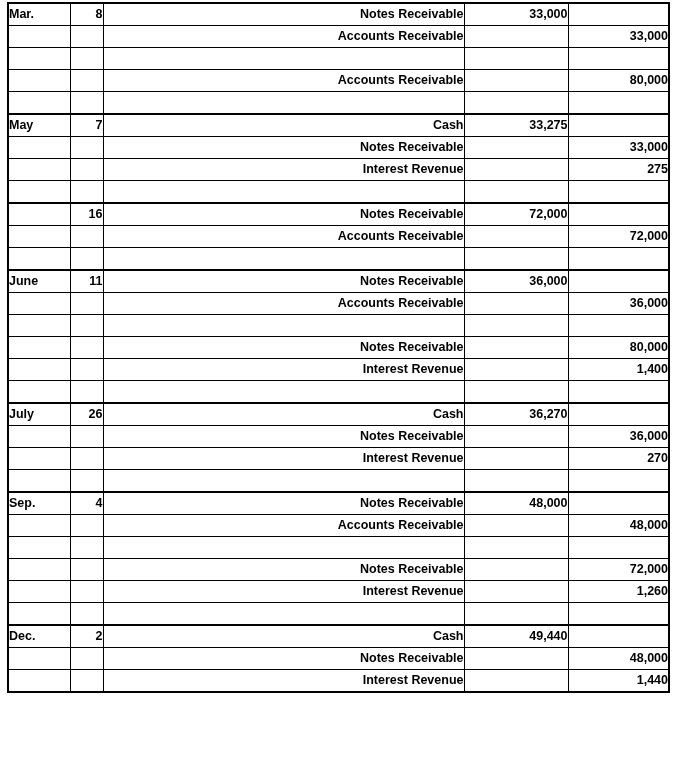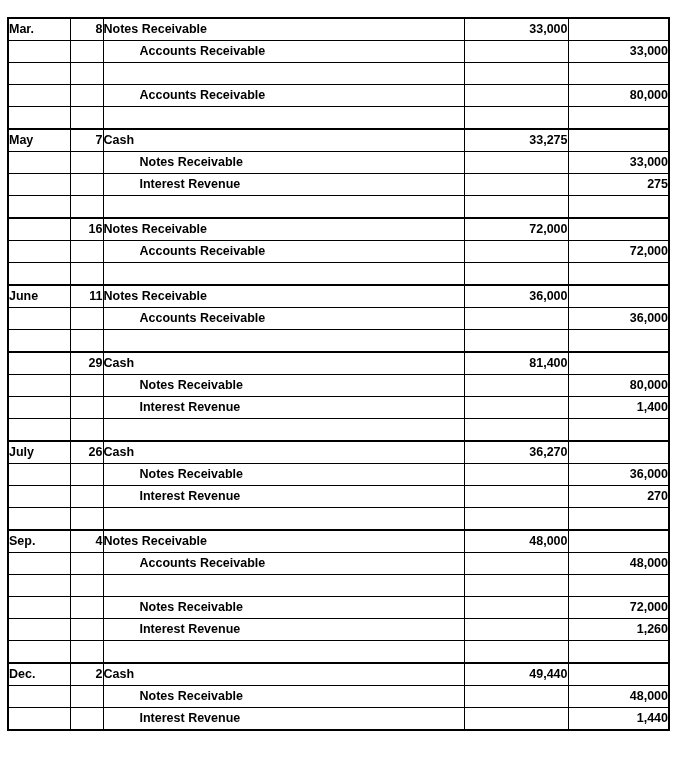--- a/index.html
+++ b/index.html
@@ -11,21 +11,21 @@
   body {
     width: 675px;
     height: 776px;
     font-family: "Liberation Sans", sans-serif;
     overflow: hidden;
   }
 
   #journal-wrap {
     position: absolute;
     left: 7px;
-    top: 17px;
+    top: 2px;
     width: 661px;
   }
 
   table.journal {
     border-collapse: collapse;
     table-layout: fixed;
     width: 661px;
     font-size: 12.5px;
     font-weight: bold;
     color: #000000;
@@ -56,21 +56,21 @@
 
   td.month {
     text-align: left;
     padding-left: 7px;
   }
   td.day {
     text-align: right;
     padding-right: 5px;
   }
   td.desc {
-    text-align: left;
+    text-align: right;
     padding-left: 5px;
   }
   td.desc.indent {
     padding-left: 36px;
   }
   td.debit, td.credit {
     text-align: right;
     padding-right: 7px;
   }
 
@@ -194,27 +194,20 @@
           <td class="debit"></td>
           <td class="credit">36,000</td>
         </tr>
         <tr class="spacer">
           <td class="month"></td>
           <td class="day"></td>
           <td class="desc"></td>
           <td class="debit"></td>
           <td class="credit"></td>
         </tr>
-        <tr class="entry-start">
-          <td class="month"></td>
-          <td class="day">29</td>
-          <td class="desc">Cash</td>
-          <td class="debit">81,400</td>
-          <td class="credit"></td>
-        </tr>
         <tr>
           <td class="month"></td>
           <td class="day"></td>
           <td class="desc indent">Notes Receivable</td>
           <td class="debit"></td>
           <td class="credit">80,000</td>
         </tr>
         <tr>
           <td class="month"></td>
           <td class="day"></td>

